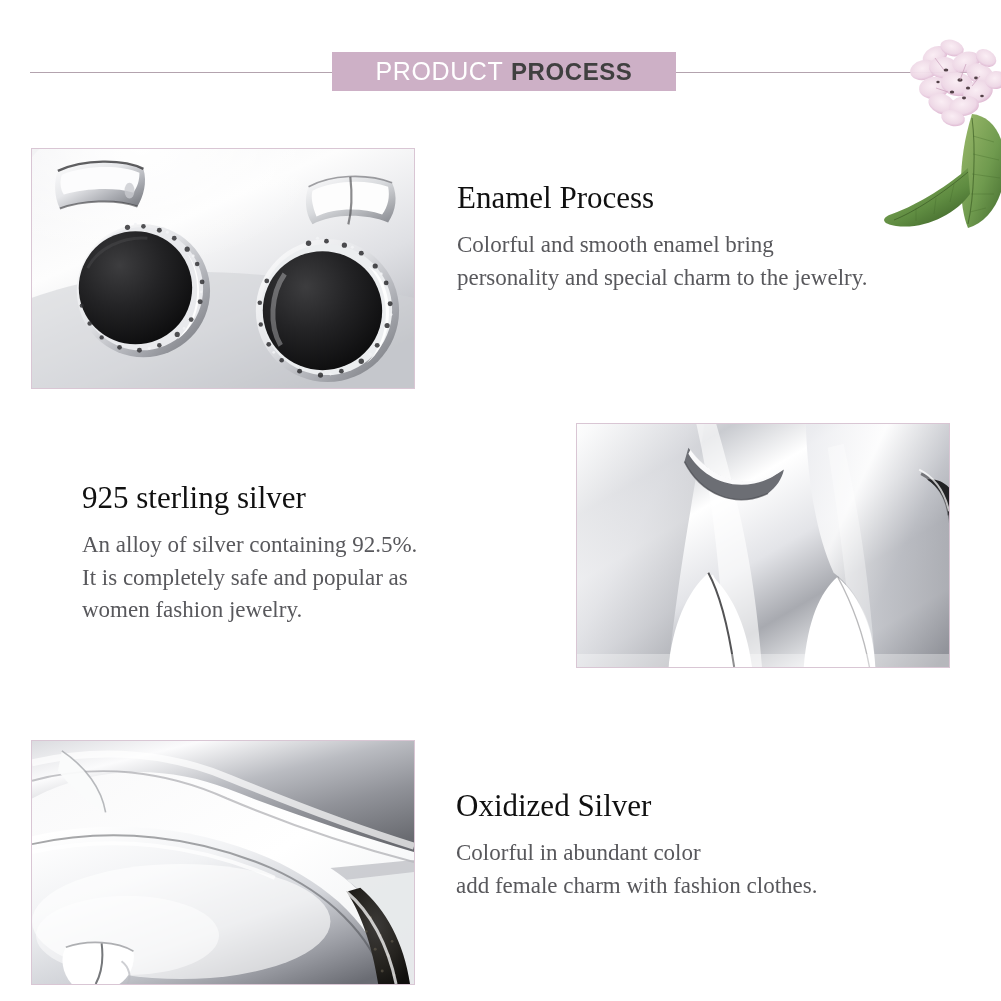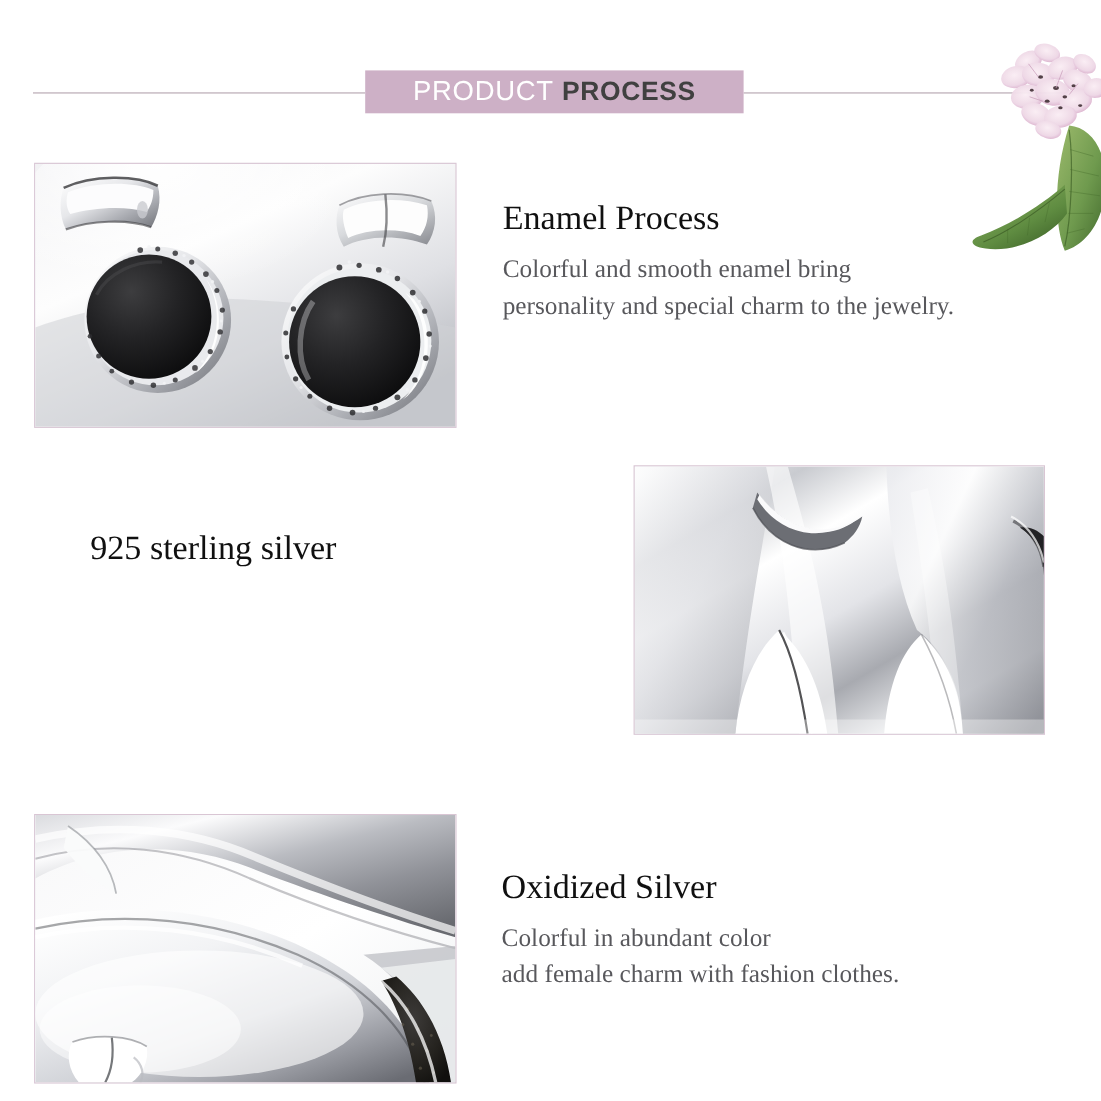--- a/index.html
+++ b/index.html
@@ -12,21 +12,21 @@
     height: 1001px;
     position: relative;
     overflow: hidden;
     font-family: "Liberation Serif", "DejaVu Serif", serif;
     -webkit-font-smoothing: antialiased;
   }
 
   
   #header-band {
     position: absolute;
-    left: 0; top: 12px;
+    left: 0; top: 0;
     width: 1001px;
     height: 110px;
   }
   .rule {
     position: absolute;
     top: 72px;
     height: 1px;
     background: #b3a3ae;
   }
   #rule-left  { left: 30px;  width: 302px; }
@@ -322,20 +322,23 @@
 </div>
 
 <div class="text-block" id="text-enamel">
   <h2 class="block-heading">Enamel Process</h2>
   <p class="block-body">Colorful and smooth enamel bring
 personality and special charm to the jewelry.</p>
 </div>
 
 <div class="text-block" id="text-sterling">
   <h2 class="block-heading">925 sterling silver</h2>
+  <p class="block-body">An alloy of silver containing 92.5%.
+It is completely safe and popular as
+women fashion jewelry.</p>
 </div>
 
 <div class="photo-frame" id="photo-sterling">
   <svg viewBox="0 0 374 245" preserveAspectRatio="none" xmlns="http://www.w3.org/2000/svg">
     <defs>
       <linearGradient id="s-body" x1="6%" y1="0%" x2="96%" y2="100%">
         <stop offset="0%" stop-color="#f6f7f8"></stop>
         <stop offset="18%" stop-color="#c9cbd0"></stop>
         <stop offset="33%" stop-color="#ffffff"></stop>
         <stop offset="52%" stop-color="#e3e4e8"></stop>

